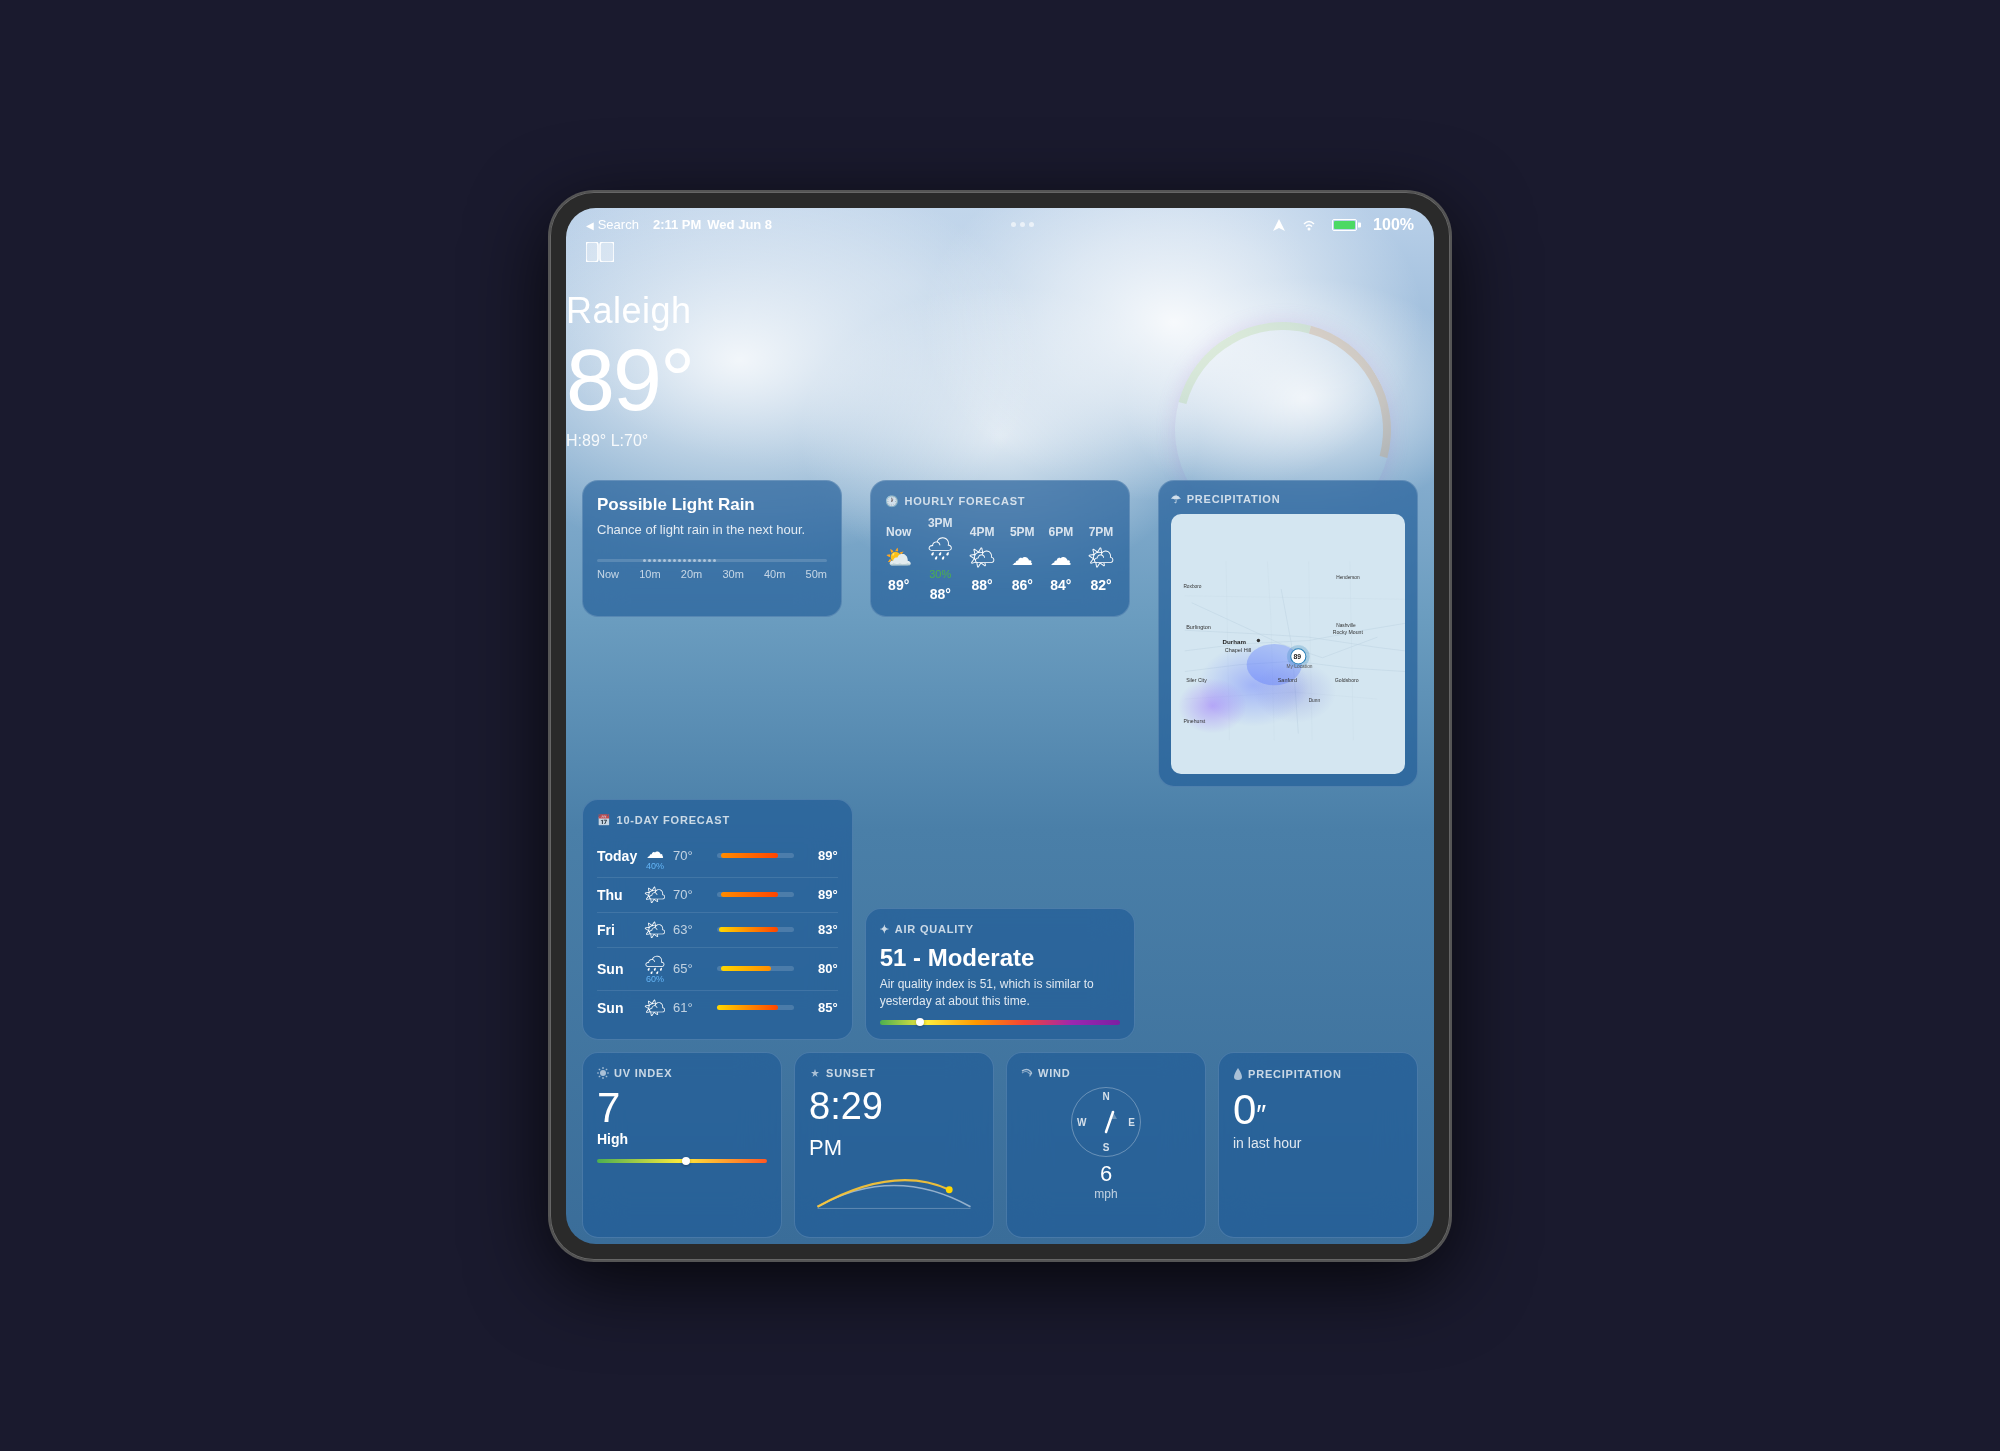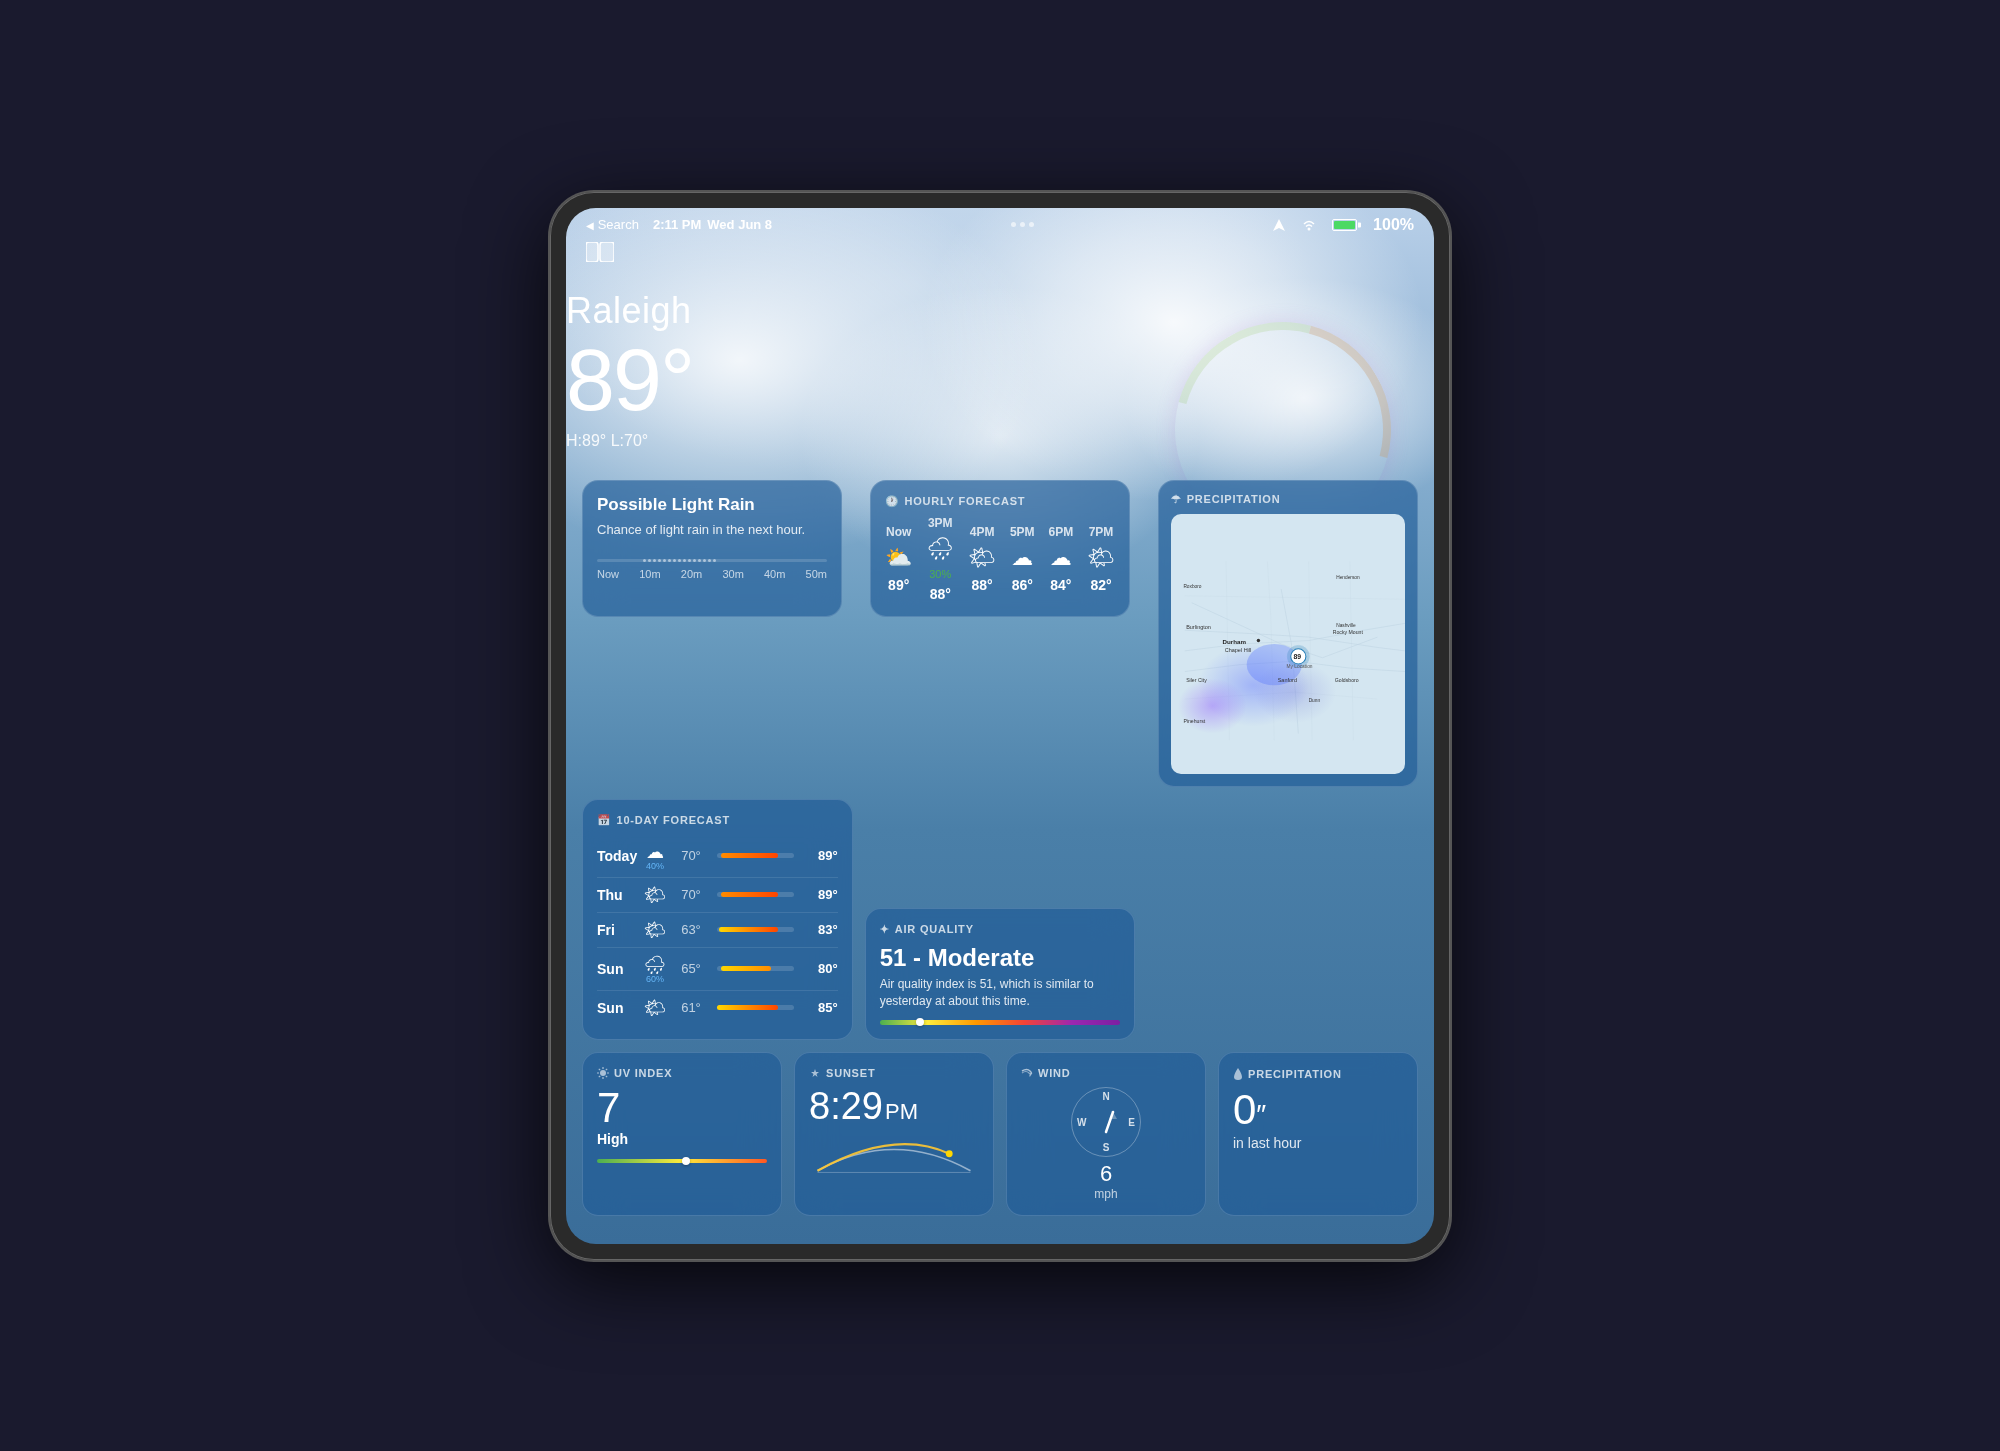--- a/index.html
+++ b/index.html
@@ -353,21 +353,21 @@
     }
 
     .forecast-chance {
       font-size: 9px;
       color: #64B5F6;
       margin-top: -2px;
     }
 
     .forecast-low {
       width: 36px;
-      text-align: center;
+      text-align: left;
       font-size: 13px;
       opacity: 0.7;
     }
 
     .forecast-bar-wrap {
       flex: 1;
       margin: 0 8px;
       height: 5px;
       border-radius: 3px;
       background: rgba(255,255,255,0.15);
@@ -887,21 +887,21 @@
         </div>
       </div>
 
       <div class="bottom-card">
         <div class="card-label">
           <svg width="12" height="12" viewBox="0 0 12 12">
             <path d="M6,2 L7,5 L10,5 L7.5,7 L8.5,10 L6,8 L3.5,10 L4.5,7 L2,5 L5,5 Z" fill="rgba(255,255,255,0.8)"></path>
           </svg>
           <span>SUNSET</span>
         </div>
-        <div style="display:flex; align-items:baseline; gap:2px; margin-top:6px;">
+        <div style="display:flex; align-items:baseline; gap:10px; margin-top:6px;flex-direction:column;">
           <span style="font-size:38px; font-weight:300; line-height:1;">8:29</span>
           <span style="font-size:22px; font-weight:300;">PM</span>
         </div>
         <svg class="sunset-curve" viewBox="0 0 200 50">
           <path d="M10,40 Q100,-10 190,40" stroke="rgba(255,255,255,0.5)" stroke-width="2" fill="none" stroke-dasharray="none"></path>
           <path d="M10,40 Q100,-10 165,20" stroke="rgba(255,200,50,0.9)" stroke-width="2.5" fill="none"></path>
           <circle cx="165" cy="20" r="4" fill="#FFD700"></circle>
           <line x1="10" y1="42" x2="190" y2="42" stroke="rgba(255,255,255,0.3)" stroke-width="1"></line>
         </svg>
       </div>

